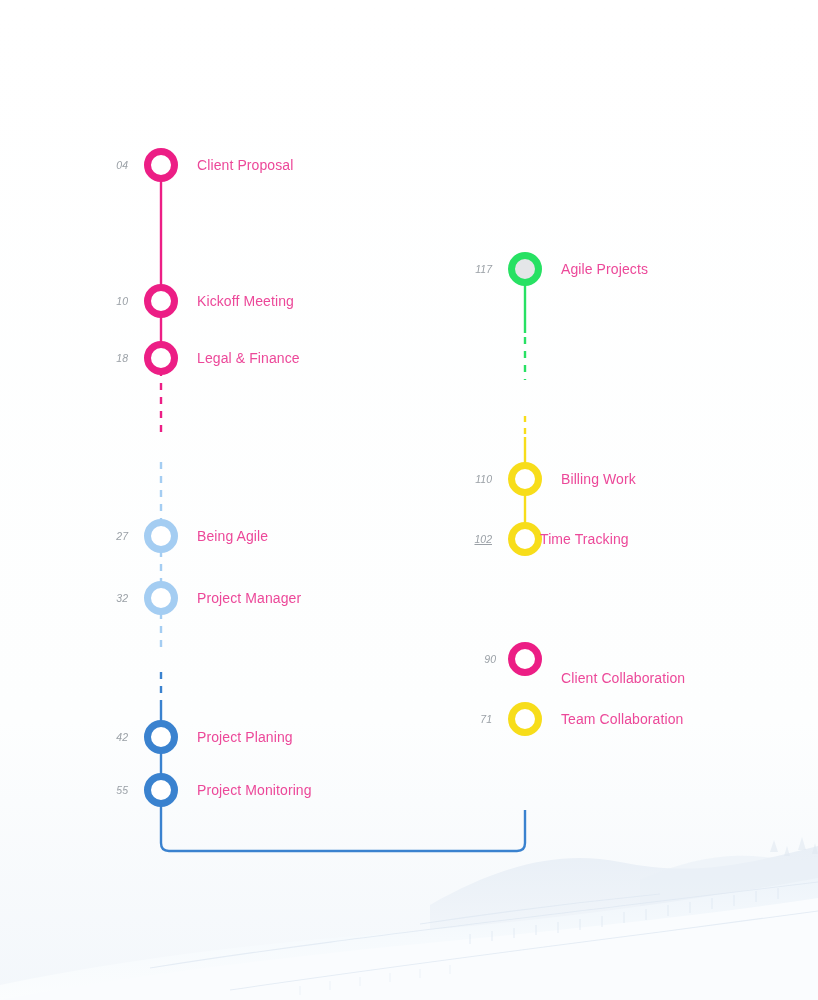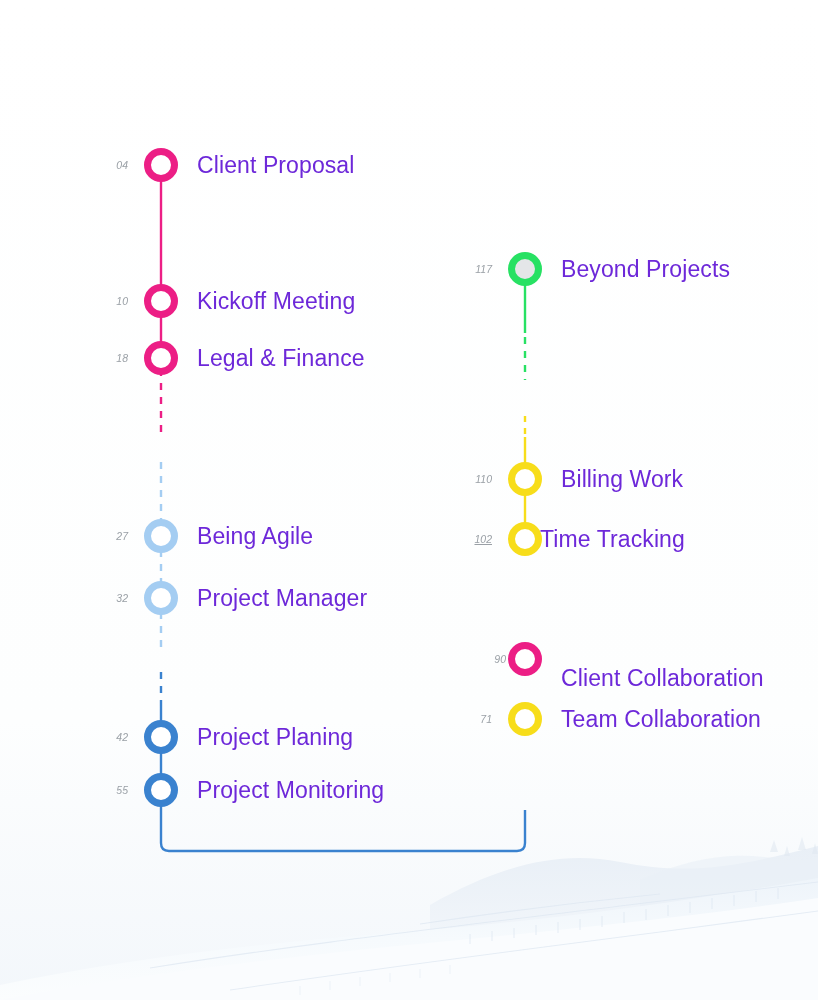--- a/index.html
+++ b/index.html
@@ -39,22 +39,22 @@
   .node.pink   {border-color:#ec1e85;background:#ffffff;}
   .node.lblue  {border-color:#a4cdf2;background:#ffffff;}
   .node.blue   {border-color:#3a82cf;background:#ffffff;}
   .node.yellow {border-color:#f7dd1a;background:#ffffff;}
   .node.green  {border-color:#27e163;background:#e4e6e8;}
 
   
   .label{
     position:absolute;
     transform:translateY(-50%);
-    font-size:23px;
-    color:#6d28d9;
+    font-size:14px;
+    color:#ec4899;
     letter-spacing:.1px;
     white-space:nowrap;
   }
   .num{
     position:absolute;
     transform:translateY(-50%);
     font-size:10.5px;
     font-style:italic;
     color:#9aa0a6;
     text-align:right;
@@ -209,31 +209,31 @@
   <div class="node blue" style="left:161px;top:737px;"></div>
   <div class="num" style="right:690px;top:737px;">42</div>
   <div class="label" style="left:197px;top:737px;">Project Planing</div>
 
   <div class="node blue" style="left:161px;top:790px;"></div>
   <div class="num" style="right:690px;top:790px;">55</div>
   <div class="label" style="left:197px;top:790px;">Project Monitoring</div>
 
   <div class="node green" style="left:525px;top:269px;"></div>
   <div class="num" style="right:326px;top:269px;font-style:italic;">117</div>
-  <div class="label" style="left:561px;top:269px;">Beyond Projects</div>
+  <div class="label" style="left:561px;top:269px;">Agile Projects</div>
 
   <div class="node yellow" style="left:525px;top:479px;"></div>
   <div class="num" style="right:326px;top:479px;">110</div>
   <div class="label" style="left:561px;top:479px;">Billing Work</div>
 
   <div class="node yellow" style="left:525px;top:539px;"></div>
   <div class="num" style="right:326px;top:539px;text-decoration:underline;">102</div>
   <div class="label" style="left:540px;top:539px;">Time Tracking</div>
 
   <div class="node pink" style="left:525px;top:659px;"></div>
-  <div class="num" style="right:312px;top:659px;text-align:right;">90</div>
+  <div class="num" style="right:322px;top:659px;text-align:right;">90</div>
   <div class="label" style="left:561px;top:659px;margin-top:19px;">Client Collaboration</div>
 
   <div class="node yellow" style="left:525px;top:719px;"></div>
   <div class="num" style="right:326px;top:719px;">71</div>
   <div class="label" style="left:561px;top:719px;">Team Collaboration</div>
 
 </div>
 
 </body></html>

